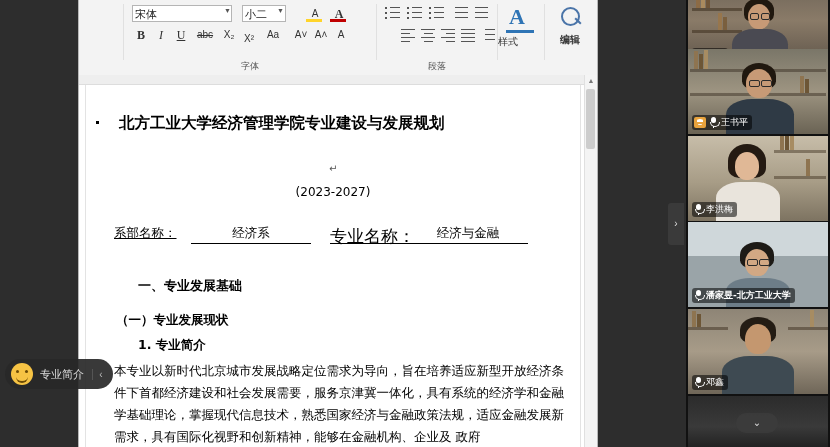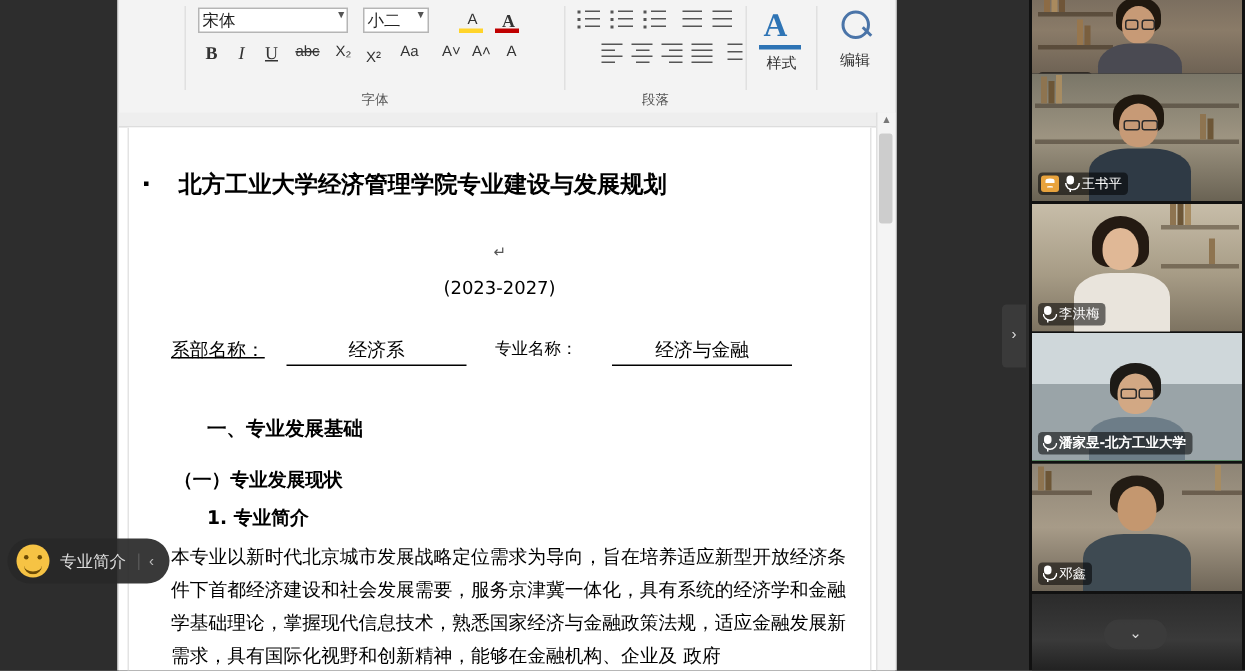--- a/index.html
+++ b/index.html
@@ -205,25 +205,25 @@
     color: #2e74b5;
     font-weight: bold;
     line-height: 24px;
   }
   #style-A-bar {
     position: absolute; left: 8px; top: 30px;
     width: 28px; height: 3px; background: #2e74b5;
   }
   #style-label {
     position: absolute; left: 0; top: 35px; width: 46px;
-    text-align: center; font-size: 10px; color: #333;
-  }
-
-  
-  #grp-find { left: 466px; width: 50px; }
+    font-size: 10px; color: #333;
+  }
+
+  
+  #grp-find { left: 466px; width: 50px; font-weight: bold; }
   #find-circle {
     position: absolute;
     left: 16px; top: 7px;
     width: 15px; height: 15px;
     border: 2px solid #4a74a8;
     border-radius: 50%;
   }
   #find-handle {
     position: absolute;
     left: 29px; top: 20px;
@@ -295,21 +295,22 @@
   #dept-value {
     position: absolute; left: 105px; top: 140px;
     width: 120px;
     font-size: 12.5px;
     text-align: center;
     border-bottom: 1px solid #000;
     padding-bottom: 1px;
   }
   #major-label {
     position: absolute; left: 244px; top: 140px;
-    font-size: 11px;
+    font-size: 17px;
+    text-decoration: underline;
   }
   #major-value {
     position: absolute; left: 322px; top: 140px;
     width: 120px;
     font-size: 12.5px;
     text-align: center;
     border-bottom: 1px solid #000;
     padding-bottom: 1px;
   }
   #h1-text {

